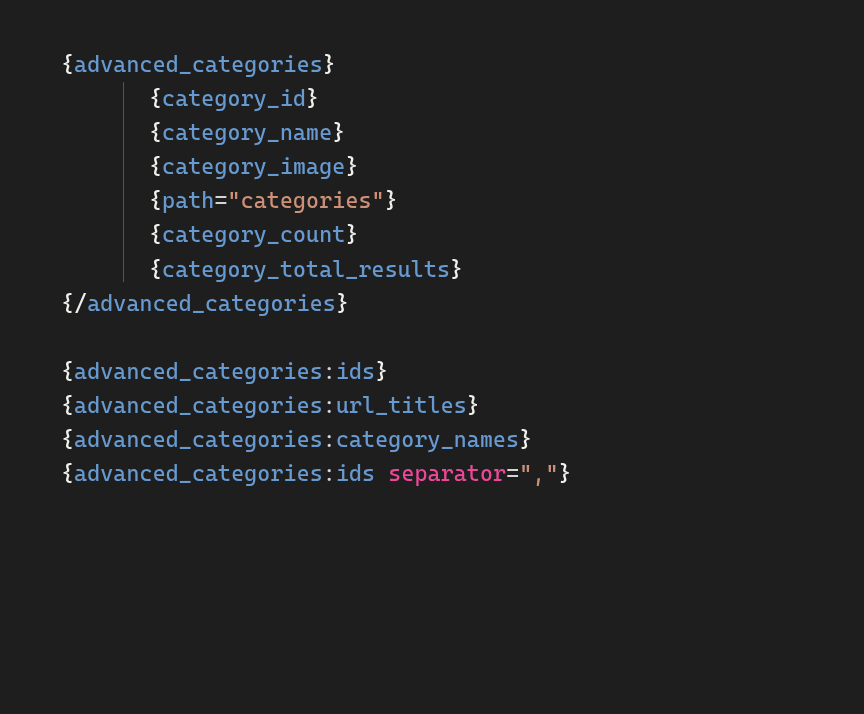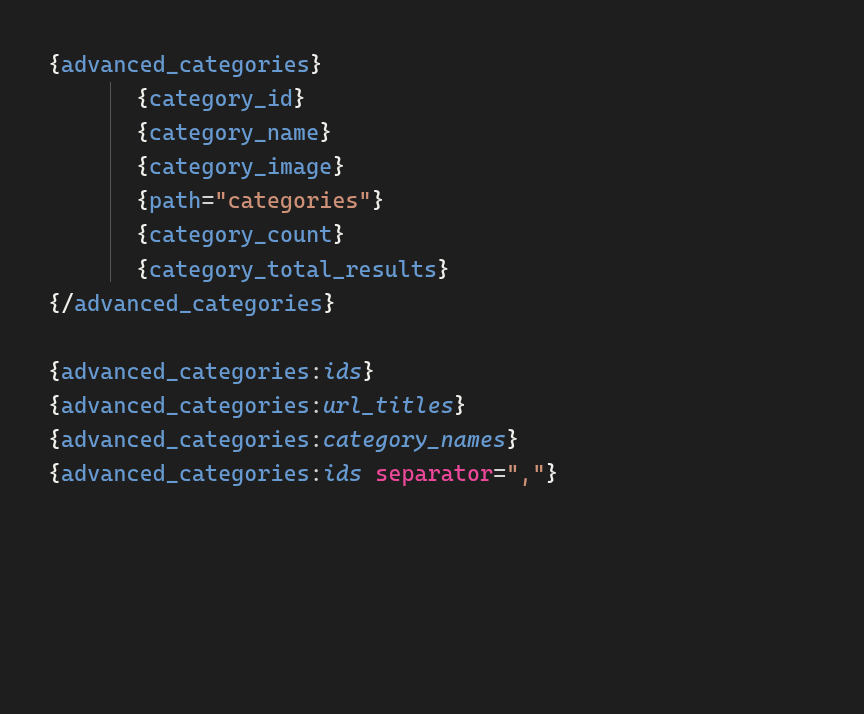--- a/index.html
+++ b/index.html
@@ -13,20 +13,21 @@
       font-size: 22px;
       line-height: 1.55;
       color: #d4d4d4;
       padding: 48px 36px 48px 48px;
       width: 864px;
       min-height: 714px;
       letter-spacing: 0.2px;
     }
     .code-block {
       position: relative;
+      margin-left: 13px;
     }
     .line {
       white-space: pre;
       position: relative;
     }
     .indent-guide {
       position: absolute;
       left: 62px;
       top: 34px;
       bottom: 0;
@@ -50,21 +51,20 @@
       color: #d4d4d4;
     }
     .str {
       color: #ce9178;
     }
     .colon {
       color: #d4d4d4;
     }
     .modifier {
       color: #679ad1;
-      font-style: italic;
     }
     .blank {
       height: 34px;
     }
     .indent {
       display: inline-block;
       width: 88px;
     }
   </style>
 </head>

